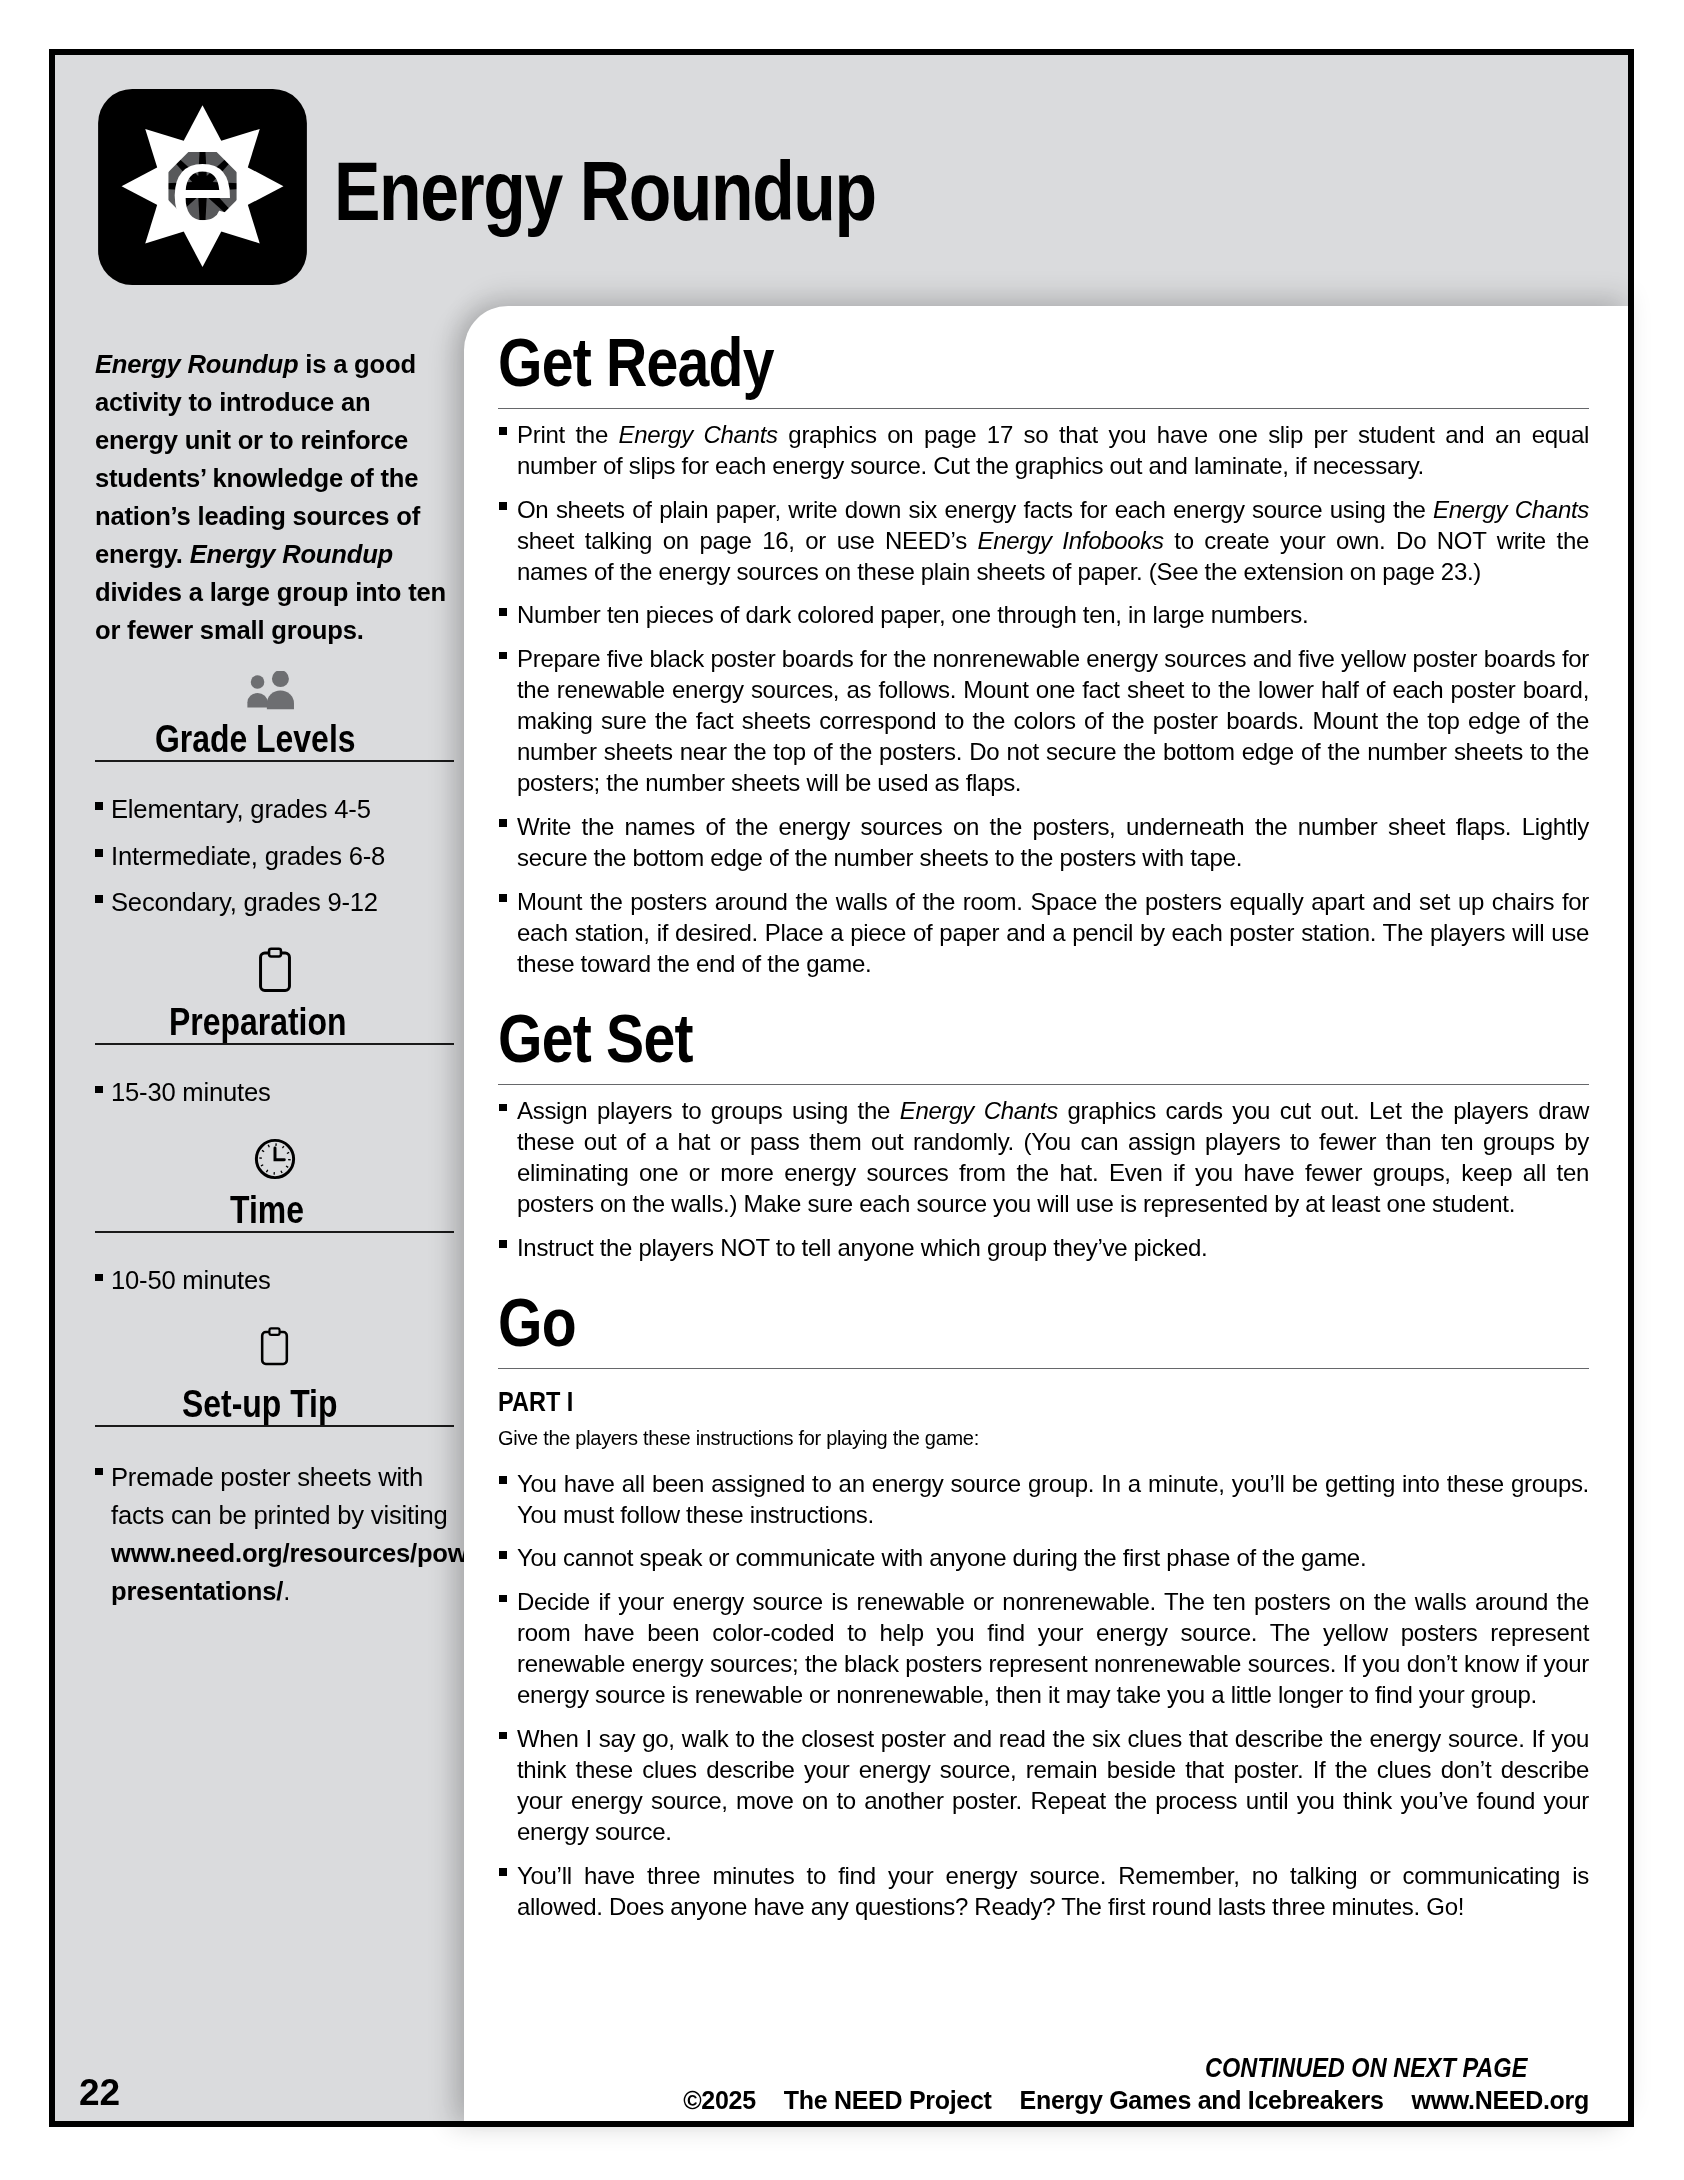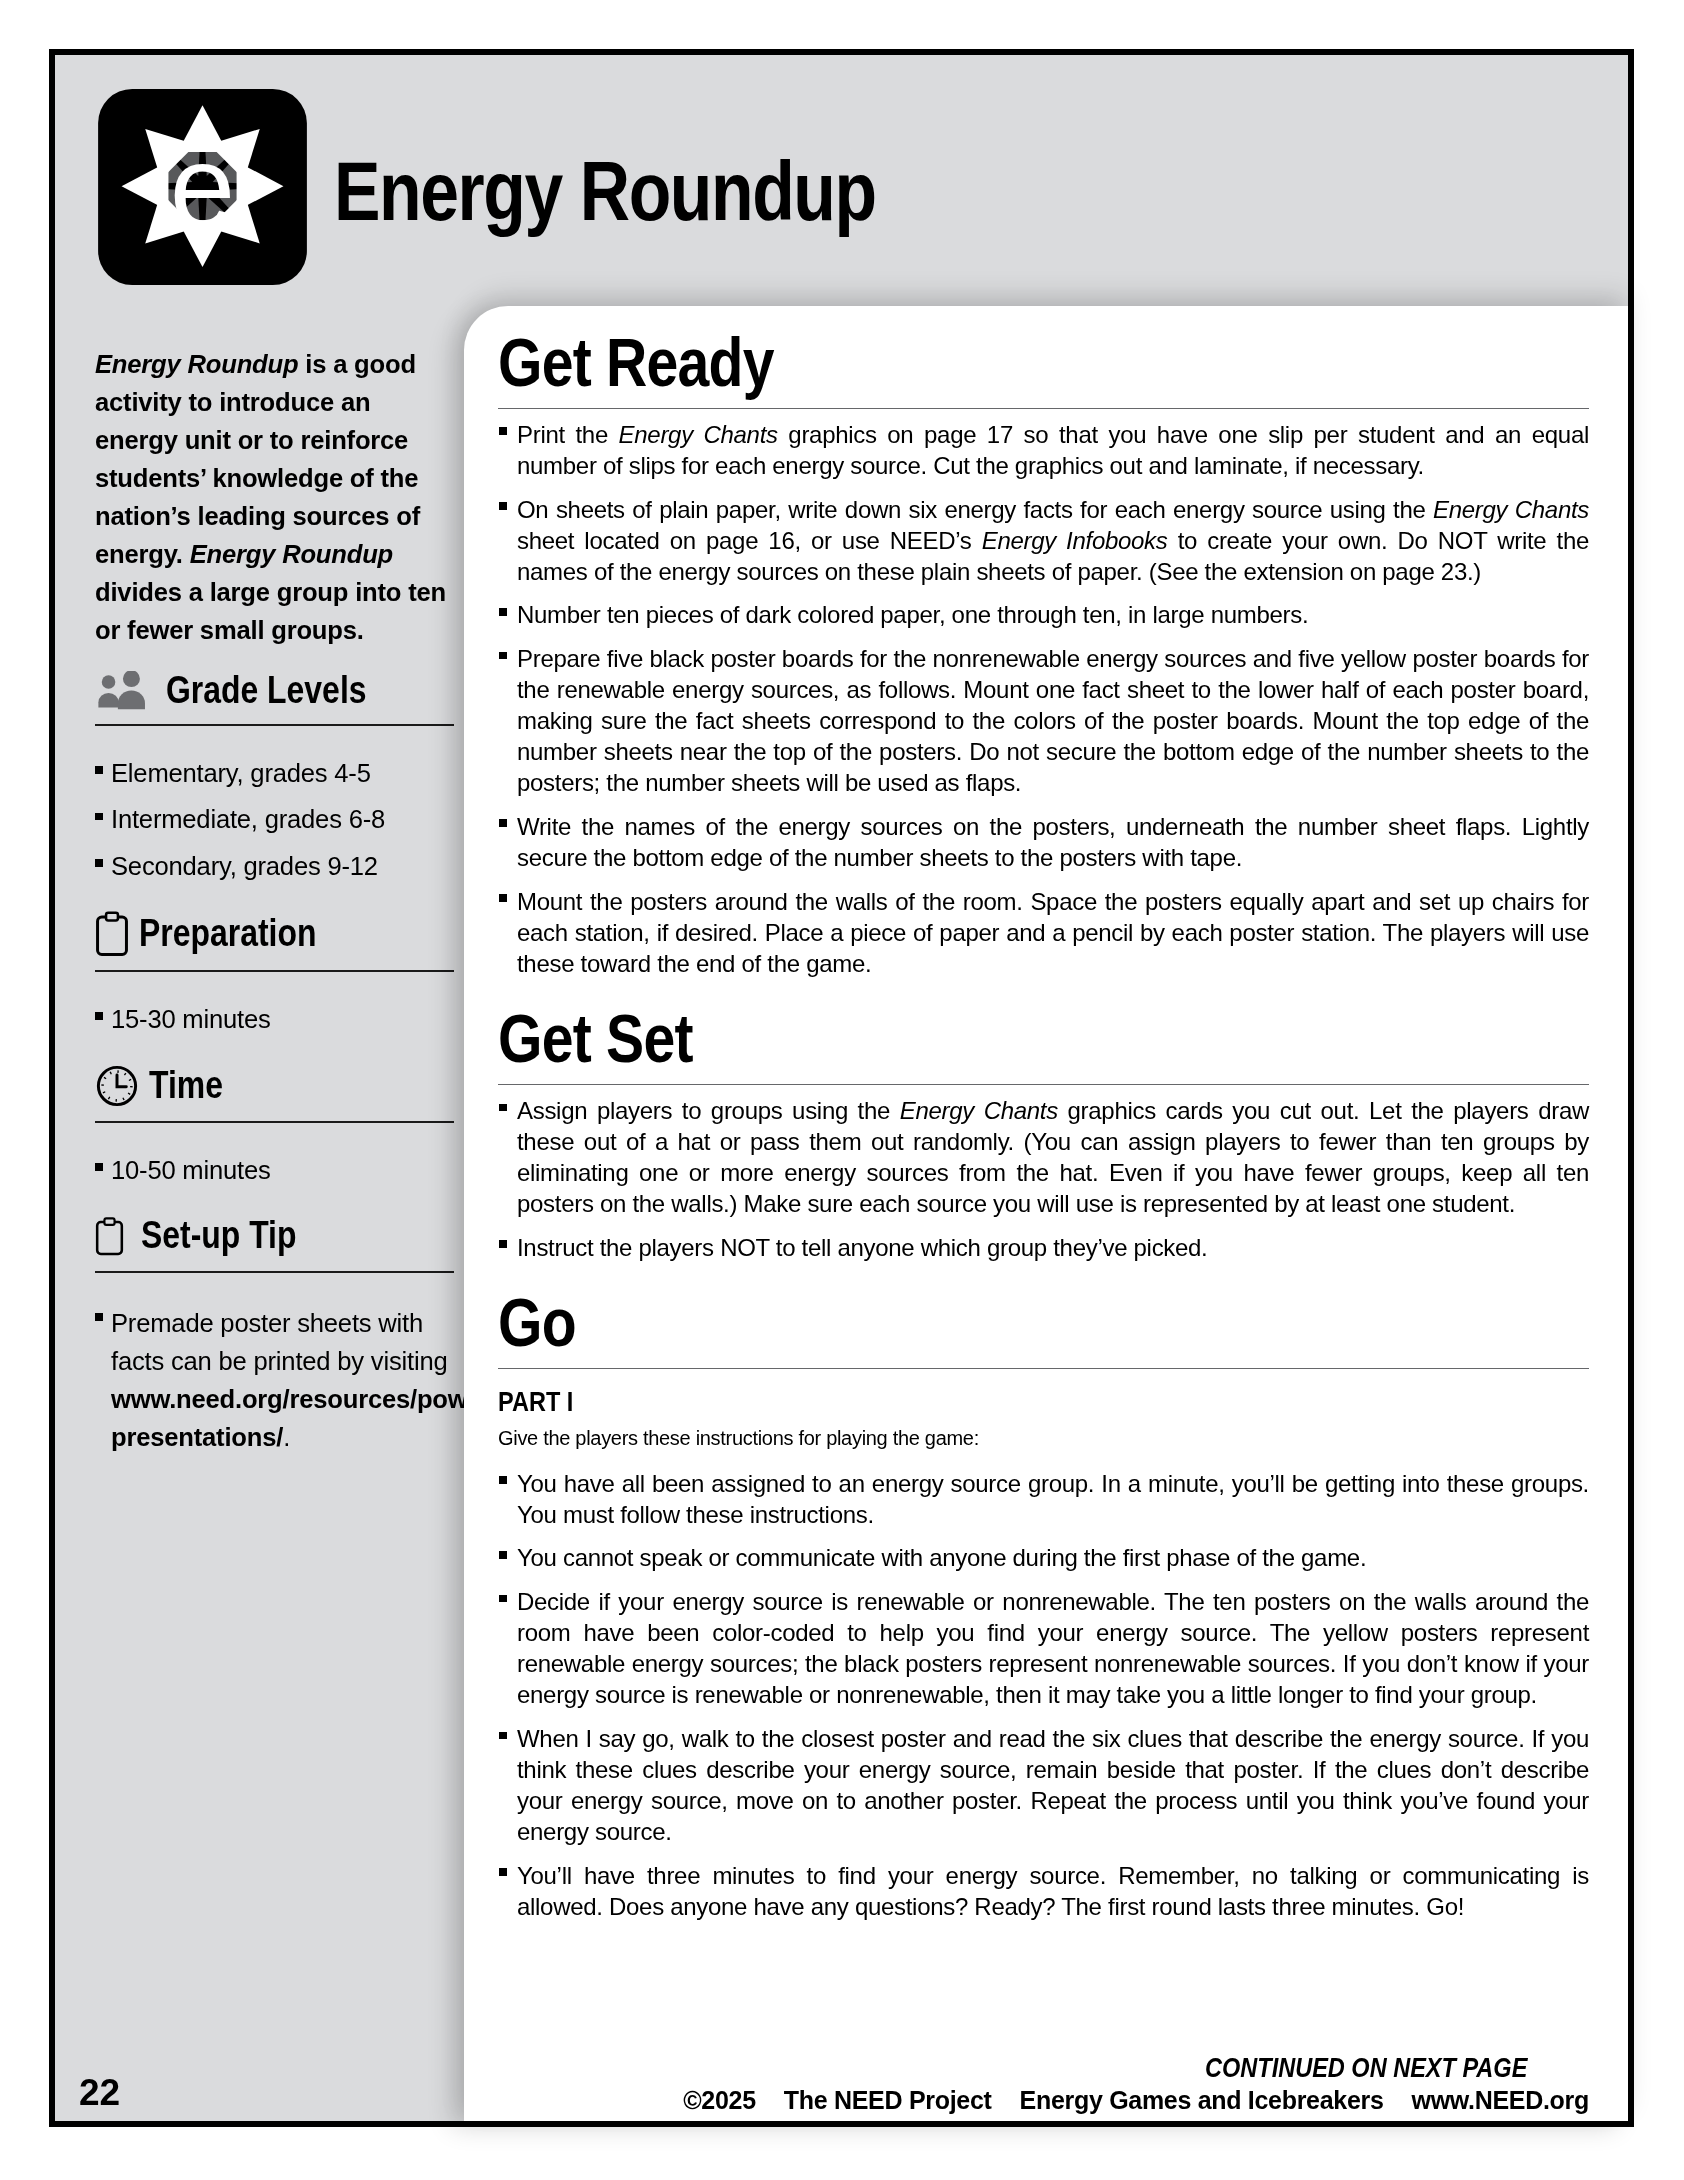--- a/index.html
+++ b/index.html
@@ -51,22 +51,22 @@
     position:absolute;right:39px;bottom:6px;display:flex;gap:28px;
     font-size:25px;font-weight:bold;white-space:nowrap;letter-spacing:-0.3px;margin-left:33px;
   }
   
   .sidebar{position:absolute;left:40px;top:290px;width:359px;}
   .intro{
     font-size:25.6px;line-height:38px;font-weight:bold;margin:0 0 22px 0;letter-spacing:-0.2px;
   }
   .side-section{margin-bottom:29px;}
   .side-section h3{
-    display:flex;align-items:center;gap:10.2px;margin:0;padding-bottom:13px;
-    border-bottom:2.6px solid #1a1a1a;font-size:38px;font-weight:bold;line-height:1.05;
+    display:flex;align-items:center;gap:10.2px;margin:0;padding-bottom:0;
+    border-bottom:2.6px solid #1a1a1a;font-size:38px;font-weight:bold;line-height:1.05;flex-direction:column;
   }
   .side-section.tight h3{gap:17px;}
   .icon{flex:0 0 auto;display:inline-flex;}
   .side-items{list-style:none;margin:31px 0 0 0;padding:0;}
   .side-items li{
     position:relative;padding-left:16px;font-size:25.6px;line-height:32px;
     margin-bottom:14.5px;letter-spacing:-0.2px;
   }
   .side-items li::before{
     content:"";position:absolute;left:0;top:9.4px;width:7.7px;height:7.7px;background:#000;
@@ -182,21 +182,21 @@
         </ul>
     </section>
   </aside>
 
   <main class="panel">
 
     <section class="msection">
       <h2 class="mhead"><span class="cond">Get Ready</span></h2>
       <ul class="bullets">
           <li><span>Print the </span><span class="it">Energy Chants</span><span> graphics on page 17 so that you have one slip per student and an equal number of slips for each energy source. Cut the graphics out and laminate, if necessary.</span></li>
-          <li><span>On sheets of plain paper, write down six energy facts for each energy source using the </span><span class="it">Energy Chants</span><span> sheet located on page 16, or use NEED’s </span><span class="it">Energy Infobooks</span><span> to create your own. Do NOT write the names of the energy sources on these plain sheets of paper. (See the extension on page 23.)</span></li>
+          <li><span>On sheets of plain paper, write down six energy facts for each energy source using the </span><span class="it">Energy Chants</span><span> sheet talking on page 16, or use NEED’s </span><span class="it">Energy Infobooks</span><span> to create your own. Do NOT write the names of the energy sources on these plain sheets of paper. (See the extension on page 23.)</span></li>
           <li>Number ten pieces of dark colored paper, one through ten, in large numbers.</li>
           <li>Prepare five black poster boards for the nonrenewable energy sources and five yellow poster boards for the renewable energy sources, as follows. Mount one fact sheet to the lower half of each poster board, making sure the fact sheets correspond to the colors of the poster boards. Mount the top edge of the number sheets near the top of the posters. Do not secure the bottom edge of the number sheets to the posters; the number sheets will be used as flaps.</li>
           <li>Write the names of the energy sources on the posters, underneath the number sheet flaps. Lightly secure the bottom edge of the number sheets to the posters with tape.</li>
           <li>Mount the posters around the walls of the room. Space the posters equally apart and set up chairs for each station, if desired. Place a piece of paper and a pencil by each poster station. The players will use these toward the end of the game.</li>
         </ul>
     </section>
 
     <section class="msection">
       <h2 class="mhead"><span class="cond">Get Set</span></h2>
       <ul class="bullets">

